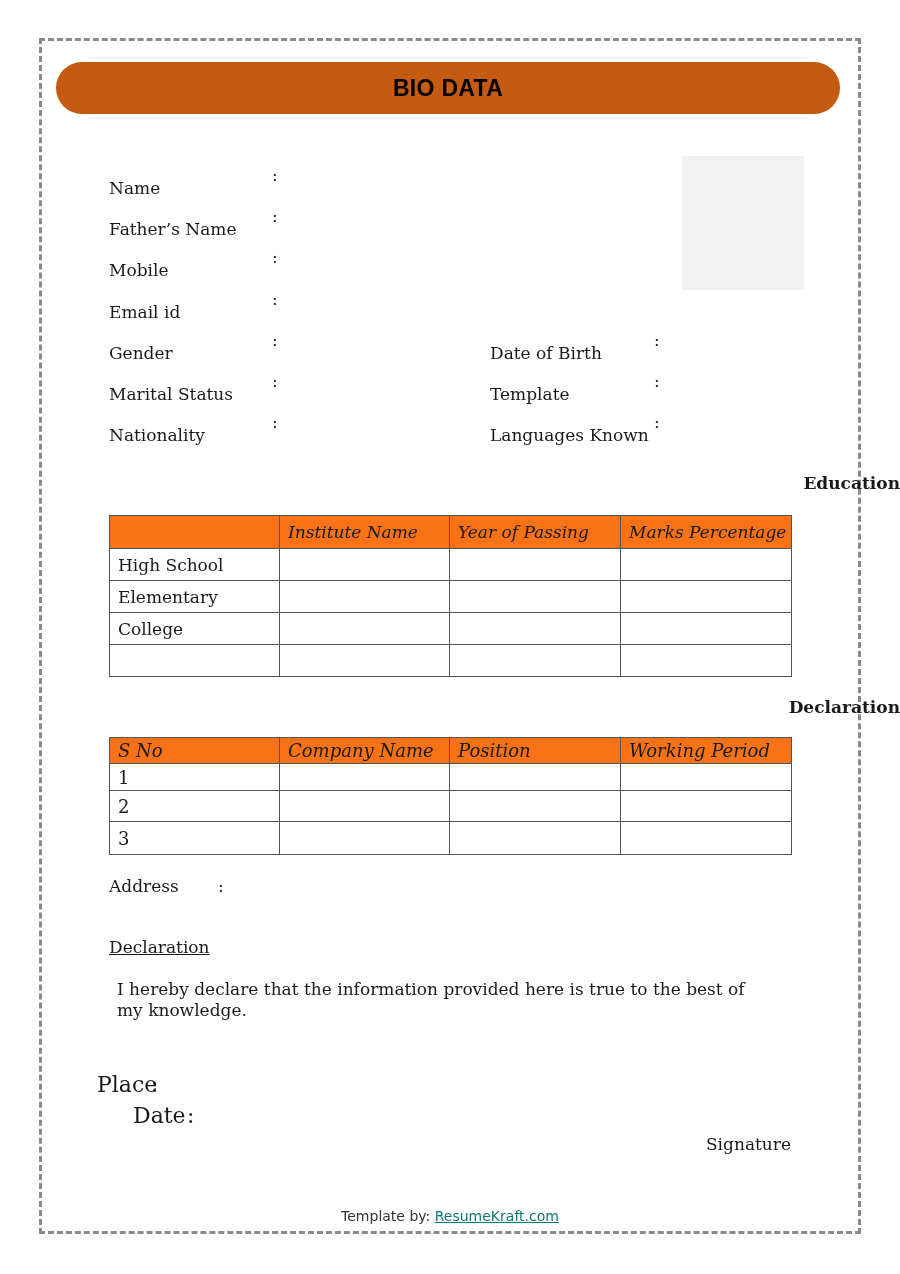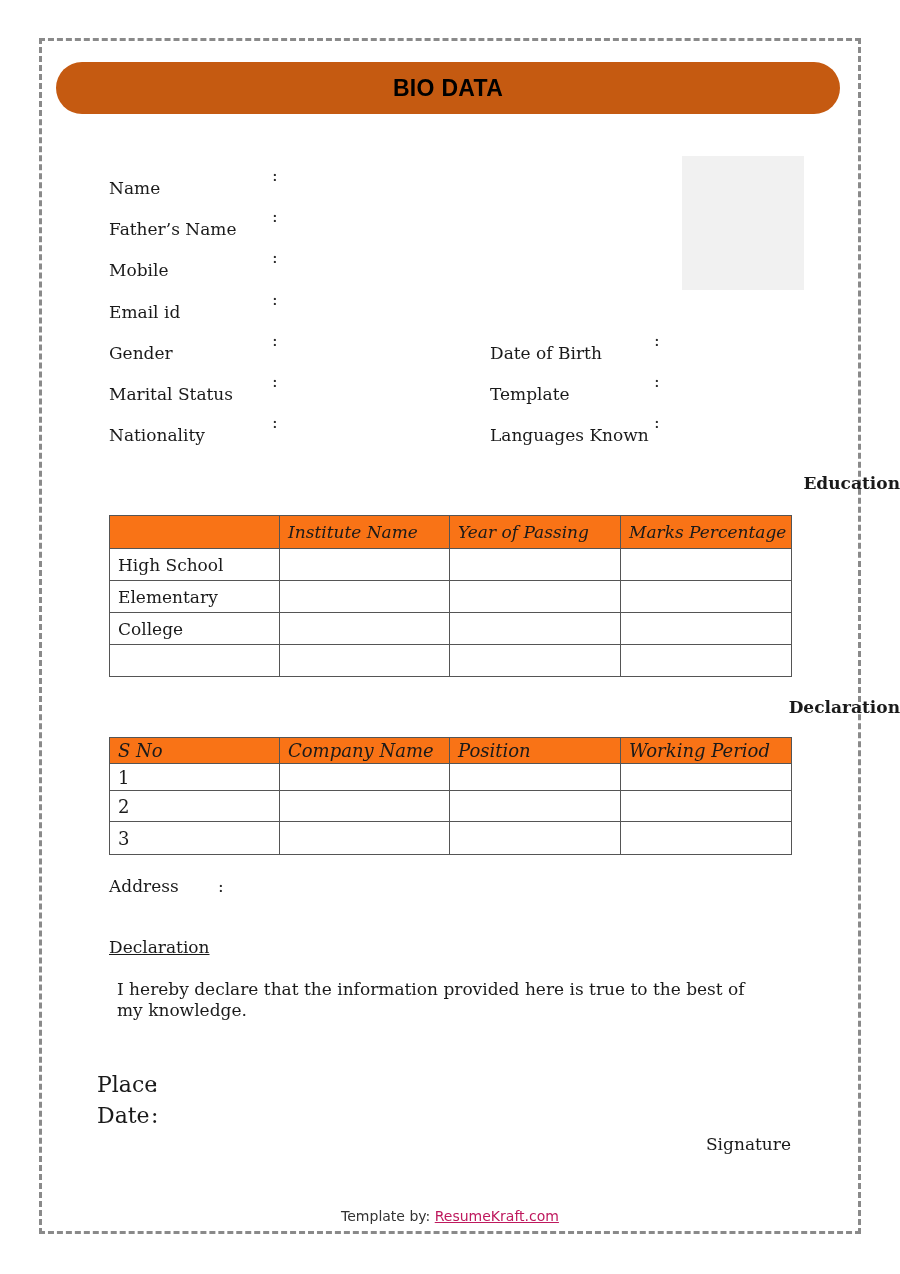--- a/index.html
+++ b/index.html
@@ -56,29 +56,29 @@
   .address { position: absolute; left: 109px; top: 876px; font-size: 17px; }
   .address .colon { position: absolute; left: 109px; top: 0; }
   .declaration-heading {
     position: absolute; left: 109px; top: 937px; font-size: 17px; text-decoration: underline;
   }
   .declaration-text {
     position: absolute; left: 117px; top: 979px; width: 640px; font-size: 17px; line-height: 21px;
   }
   .place, .date { position: absolute; left: 97px; font-size: 22px; }
   .place { top: 1072px; }
-  .date { top: 1103px; }
+  .date { top: 1103px; margin-left: 36px; }
   .place .colon, .date .colon { position: absolute; left: 54px; top: 0; }
   .signature { position: absolute; right: 109px; top: 1134px; font-size: 17px; }
 
   .footer {
     position: absolute; left: 0; top: 1208px; width: 900px; text-align: center;
     font-family: "DejaVu Sans", "Liberation Sans", sans-serif; font-size: 14px; color: #333333;
   }
-  .footer a { color: #be185d; text-decoration: underline; }
+  .footer a { color: #0f766e; text-decoration: underline; }
 </style>
 </head>
 <body>
 
 <div class="page-border"></div>
 
 <div class="banner">
   <span class="banner-title">BIO DATA</span>
 </div>
 

